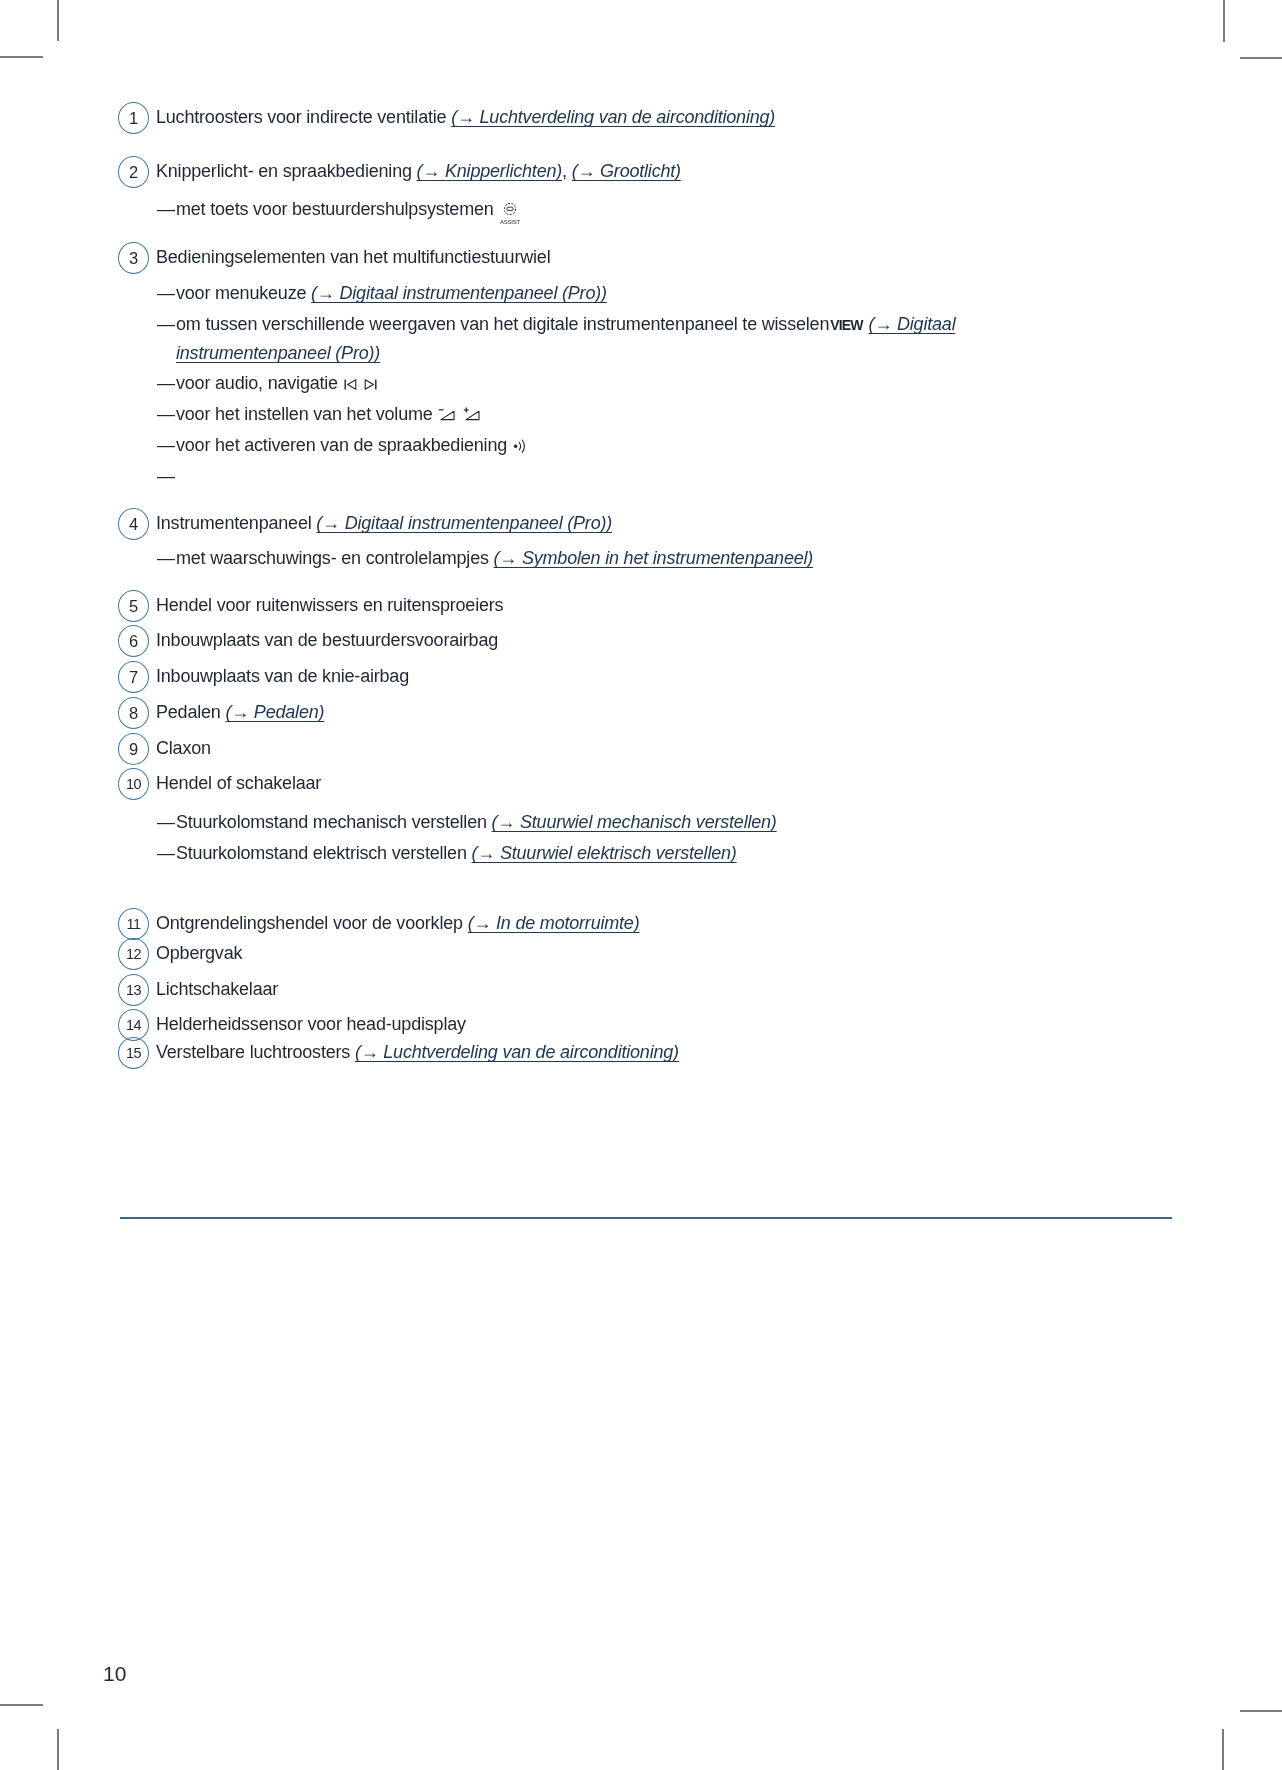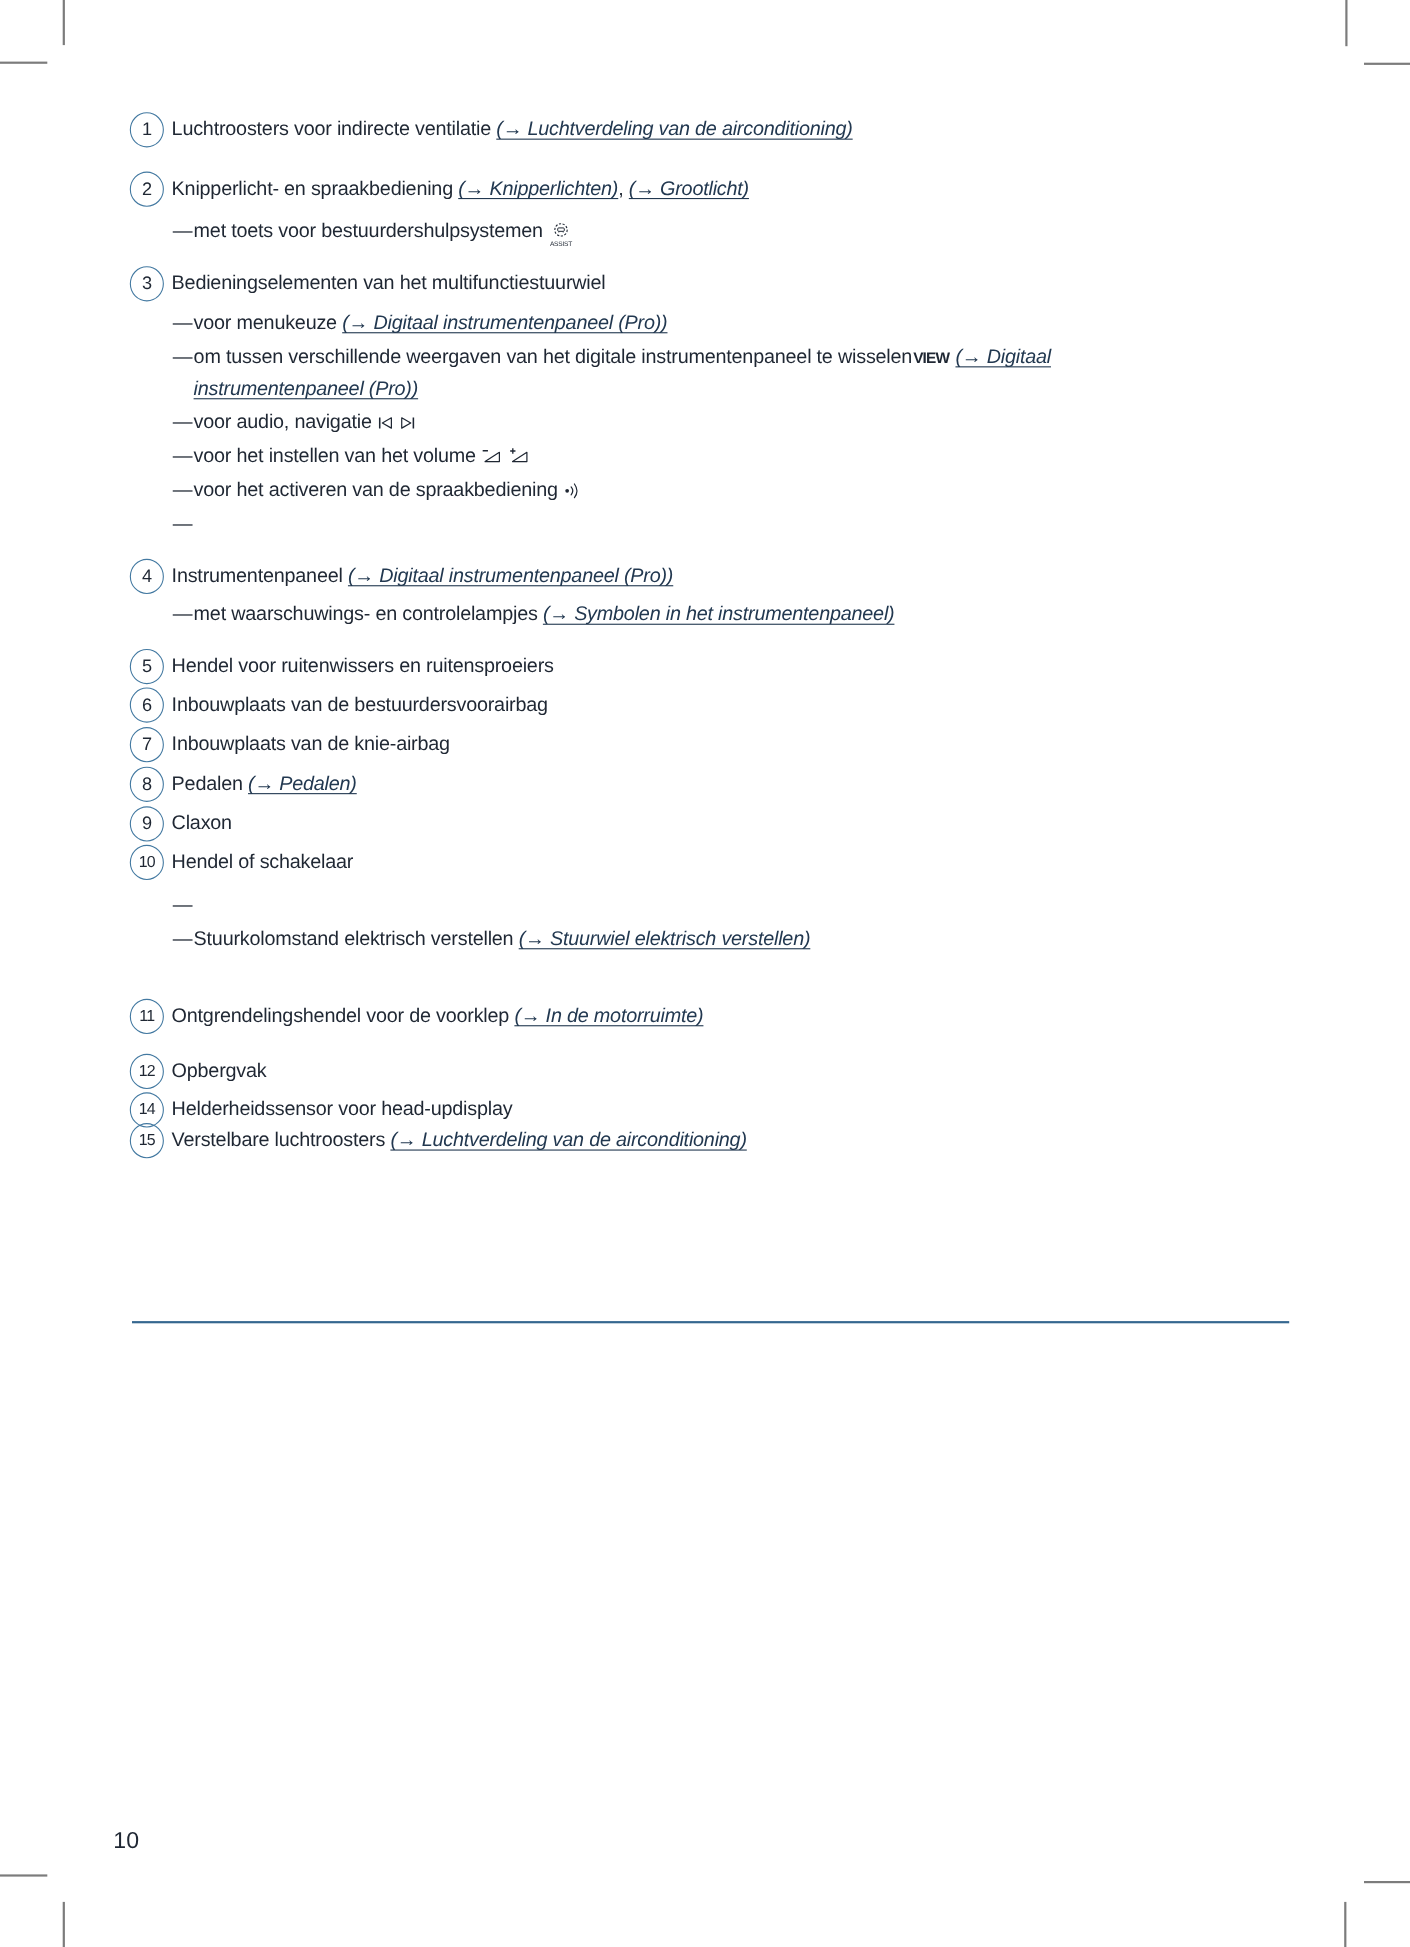--- a/index.html
+++ b/index.html
@@ -38,21 +38,21 @@
   .icon-volume-down svg,.icon-volume-up svg{vertical-align:-2px;margin-left:1px;}
   .icon-voice svg{vertical-align:-3px;}
   .icon-wheel-heat svg{vertical-align:-4px;}
 
   
   #r0{margin-top:0}#r1{margin-top:28px}#r2{margin-top:12px}#r3{margin-top:20px}
   #r4{margin-top:10px}#r5{margin-top:7px}#r6{margin-top:4px}#r7{margin-top:6px}
   #r8{margin-top:7px}#r9{margin-top:7px}#r10{margin-top:7px}#r11{margin-top:23px}
   #r12{margin-top:9px}#r13{margin-top:23px}#r14{margin-top:9px}#r15{margin-top:10px}
   #r16{margin-top:10px}#r17{margin-top:10px}#r18{margin-top:9px}#r19{margin-top:13px}
-  #r20{margin-top:7px}#r21{margin-top:46px}#r22{margin-top:24px}#r23{margin-top:10px}
+  #r20{margin-top:7px}#r21{margin-top:46px}#r22{margin-top:4px}#r23{margin-top:10px}
   #r24{margin-top:9px}#r25{margin-top:2px}
 
   #divider{margin-top:151px;margin-left:2px;width:1052px;height:2px;background:#35678f;}
   #page-number{position:absolute;left:103px;top:1662px;font-size:21px;color:#1f2733;}
 </style>
 </head>
 <body>
 
 <div id="page">
   <div class="cm" id="cm-tl-v"></div>
@@ -178,36 +178,43 @@
         <span class="content"><span class="txt">Claxon</span></span>
       </div>
       <div id="r18" class="row item">
         <span class="badge w2">
           <span>10</span>
         </span>
         <span class="content"><span class="txt">Hendel of schakelaar</span></span>
       </div>
       <div id="r19" class="row sub">
         <span class="dash">—</span>
+        <span class="content"><span class="txt">Stuurkolomstand mechanisch verstellen </span><a class="xref" href="#">(→ Stuurwiel mechanisch verstellen)</a></span>
       </div>
       <div id="r20" class="row sub">
         <span class="dash">—</span>
         <span class="content"><span class="txt">Stuurkolomstand elektrisch verstellen </span><a class="xref" href="#">(→ Stuurwiel elektrisch verstellen)</a></span>
       </div>
       <div id="r21" class="row item">
         <span class="badge w2">
           <span>11</span>
         </span>
         <span class="content"><span class="txt">Ontgrendelingshendel voor de voorklep </span><a class="xref" href="#">(→ In de motorruimte)</a></span>
       </div>
       <div id="r22" class="row item">
         <span class="badge w2">
           <span>12</span>
         </span>
         <span class="content"><span class="txt">Opbergvak</span></span>
+      </div>
+      <div id="r23" class="row item">
+        <span class="badge w2">
+          <span>13</span>
+        </span>
+        <span class="content"><span class="txt">Lichtschakelaar</span></span>
       </div>
       <div id="r24" class="row item">
         <span class="badge w2">
           <span>14</span>
         </span>
         <span class="content"><span class="txt">Helderheidssensor voor head-updisplay</span></span>
       </div>
       <div id="r25" class="row item">
         <span class="badge w2">
           <span>15</span>

